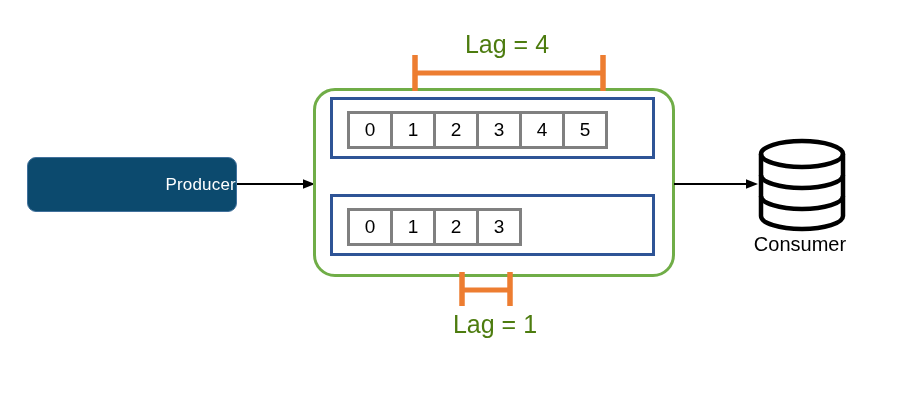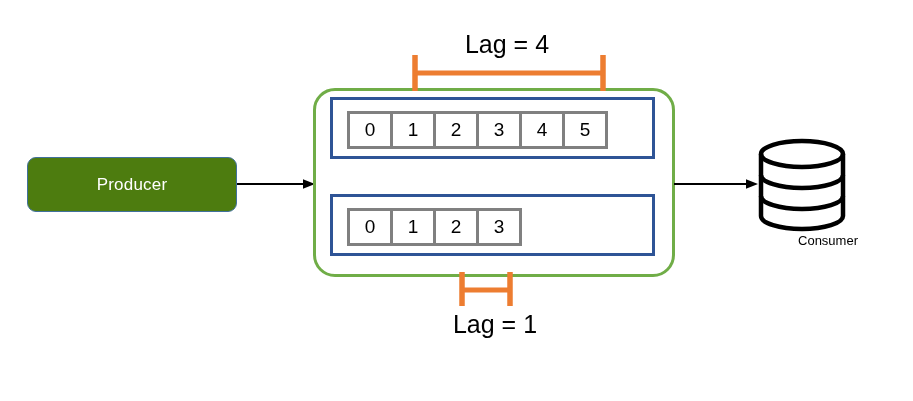--- a/index.html
+++ b/index.html
@@ -18,27 +18,27 @@
     overflow: hidden;
   }
 
   
   .producer-box {
     position: absolute;
     left: 27px;
     top: 157px;
     width: 210px;
     height: 55px;
-    background: #4d7c0f;
+    background: #0c4a6e;
     border: 1.5px solid #41719C;
     border-radius: 9px;
     box-sizing: border-box;
     display: flex;
     align-items: center;
-    justify-content: center;
+    justify-content: flex-end;
   }
   .producer-label {
     color: #ffffff;
     font-size: 17px;
     letter-spacing: 0.2px;
     font-family: "Liberation Sans", sans-serif;
   }
 
   
   .arrow {
@@ -95,41 +95,41 @@
   }
 
   
   .bracket {
     position: absolute;
   }
   .bracket svg { display: block; }
   .lag-label {
     position: absolute;
     font-size: 25px;
-    color: #000000;
+    color: #4d7c0f;
     white-space: nowrap;
     font-family: "Liberation Sans", sans-serif;
   }
   #lag-top-label   { left: 411px; top: 30px; width: 192px; text-align: center; }
   #lag-bottom-label{ left: 400px; top: 310px; width: 190px; text-align: center; }
 
   
   .consumer-icon {
     position: absolute;
     left: 756px;
     top: 138px;
   }
   .consumer-icon svg { display: block; }
   .consumer-label {
     position: absolute;
-    left: 758px;
+    left: 730px;
     top: 233px;
     width: 140px;
     text-align: center;
-    font-size: 13px;
+    font-size: 20px;
     color: #000000;
     font-family: "Liberation Sans", sans-serif;
   }
 </style>
 </head>
 <body>
 
 <div id="canvas">
 
   <div class="producer-box">

